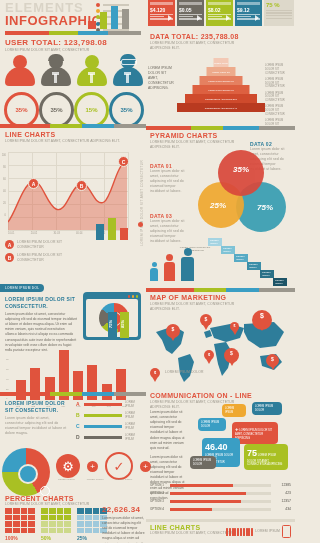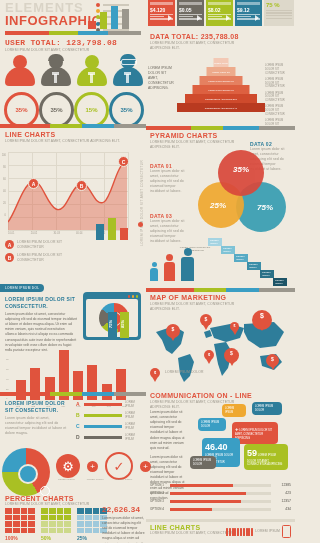--- a/index.html
+++ b/index.html
@@ -31,21 +31,21 @@
   .hdr-legend{position:absolute;left:96px;top:3px;}
   .hdr-legend .row{display:flex;align-items:center;margin-bottom:2.2px;}
   .hdr-legend .dot{width:4px;height:4px;border-radius:50%;margin-right:3px;}
   .hdr-legend .bar{width:26px;height:2px;background:#cfc9bb;}
 
   .rule{position:absolute;left:5px;top:31px;width:136px;height:4px;display:flex;}
   .rule i{display:block;height:4px;}
 
   
   .usertotal{position:absolute;left:5px;top:38px;}
-  .usertotal .big{font-size:8px;font-family:Liberation Mono, monospace;}
+  .usertotal .big{font-size:8px;}
   .avatars{position:absolute;left:4px;top:54px;width:140px;display:flex;justify-content:space-between;}
   .av{width:32px;height:32px;position:relative;}
   .av .head{position:absolute;left:9px;top:1px;width:14px;height:14px;border-radius:50%;}
   .av .body{position:absolute;left:1px;top:13px;width:30px;height:19px;border-radius:15px 15px 4px 4px;}
   .av .tie{position:absolute;left:14px;top:20px;width:3px;height:9px;background:rgba(255,255,255,.75);}
   .av .tie:after{content:"";position:absolute;left:-2px;top:-2px;width:7px;height:3px;background:rgba(255,255,255,.75);}
   .av .hair{position:absolute;left:8px;top:0px;width:16px;height:7px;border-radius:8px 8px 0 0;}
   .av .glass{position:absolute;left:9px;top:5px;width:14px;height:4px;border:1px solid rgba(255,255,255,.8);border-radius:2px;}
 
   .pcircles{position:absolute;left:4px;top:92px;width:140px;display:flex;justify-content:space-between;}
@@ -748,21 +748,21 @@
       <div class="bub" style="left:10px;top:18px;width:28px;background:#3a9ec4;">LOREM IPSUM DOLOR</div>
       <div class="bub" style="left:44px;top:22px;width:46px;background:#e0533d;">
         <span class="num" style="font-size:6px">+</span>
         <span>LOREM IPSUM DOLOR SIT AMET, CONSECTETUR ADIPISCING</span>
       </div>
       <div class="bub" style="left:14px;top:38px;width:38px;background:#3a9ec4;">
         <span class="num">46.40</span>
         <span>LOREM IPSUM DOLOR SIT AMET, CONSECTETUR</span>
       </div>
       <div class="bub" style="left:56px;top:44px;width:44px;background:#a9c023;">
-        <span class="num">59</span>
+        <span class="num">75</span>
         <span>LOREM IPSUM DOLOR SIT AMET, CONSECTETUR ADIPISCING</span>
       </div>
       <div class="bub" style="left:2px;top:56px;width:26px;background:#6f6b62;">LOREM IPSUM DOLOR</div>
     </div>
 
     <div class="opts">
       <div class="row">
         <span class="lb">OPTION 1</span>
         <span class="tr">
             <i style="width:62%"></i>

